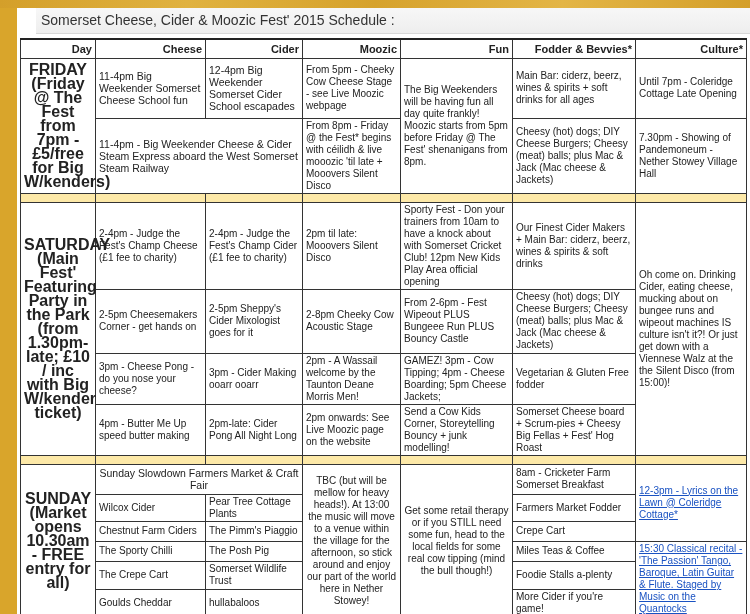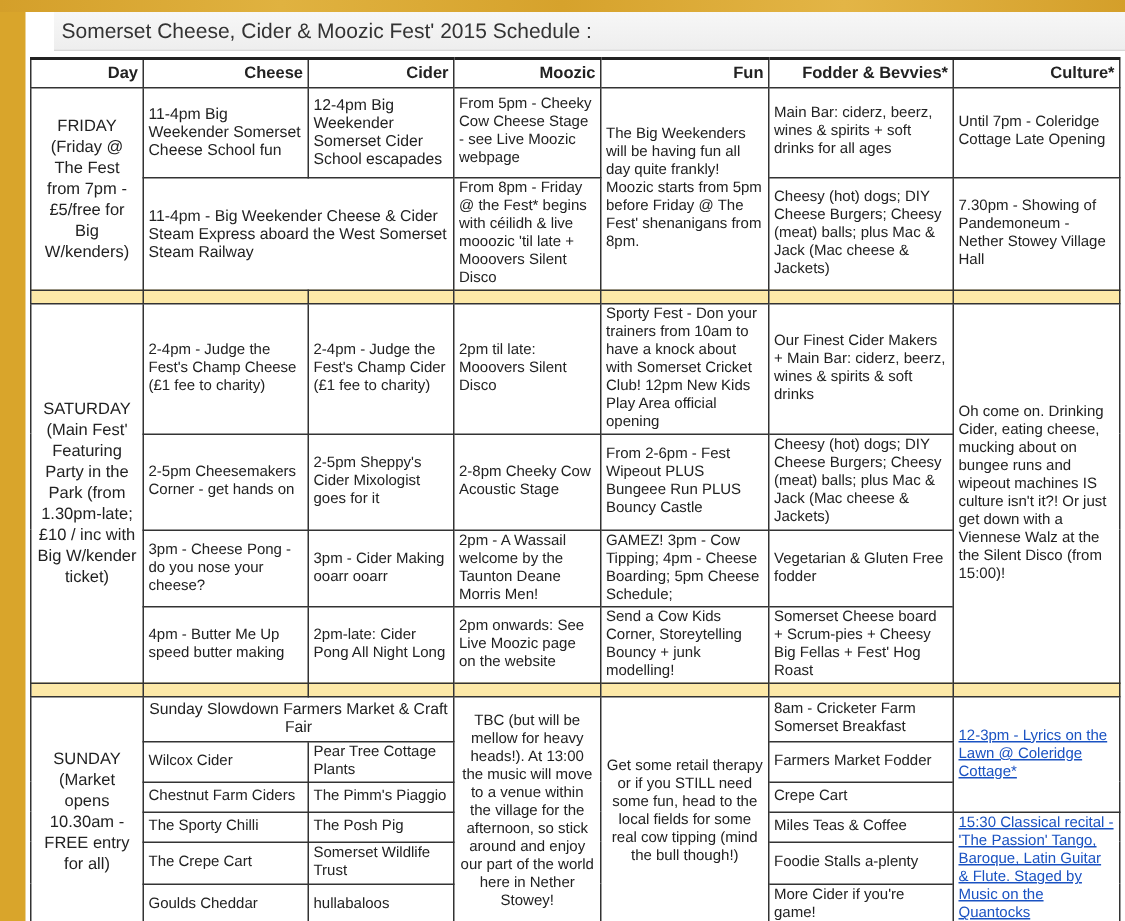--- a/index.html
+++ b/index.html
@@ -39,21 +39,21 @@
   }
   table.sched td, table.sched th {
     border: 1px solid #333;
     padding: 1px 3px;
     vertical-align: middle;
   }
   table.sched th {
     font-weight: bold; font-size: 11px; height: 19px; text-align: right;
     border-top: 2px solid #222;
   }
-  .day { font-weight: normal; text-align: center; font-size: 11px; line-height: 14px; }
+  .day { font-weight: bold; text-align: center; font-size: 16px; line-height: 14px; }
   .bold { font-weight: normal; font-size: 10.5px; }
   .center { text-align: center; }
   .sep td { background: #fde9a8; height: 9px; padding: 0; border-top: 3px solid #777; border-bottom: 1px solid #333; }
   a.lnk { color: #1a52c2; }
 </style>
 </head>
 <body>
 
 <div class="gold-top"></div>
 <div class="panel">
@@ -121,21 +121,21 @@
         <td>2-5pm Cheesemakers Corner - get hands on</td>
         <td>2-5pm Sheppy's Cider Mixologist goes for it</td>
         <td>2-8pm Cheeky Cow Acoustic Stage</td>
         <td>From 2-6pm - Fest Wipeout PLUS Bungeee Run PLUS Bouncy Castle</td>
         <td>Cheesy (hot) dogs; DIY Cheese Burgers; Cheesy (meat) balls; plus Mac &amp; Jack (Mac cheese &amp; Jackets)</td>
       </tr>
       <tr style="height:50px">
         <td>3pm - Cheese Pong - do you nose your cheese?</td>
         <td>3pm - Cider Making ooarr ooarr</td>
         <td>2pm - A Wassail welcome by the Taunton Deane Morris Men!</td>
-        <td>GAMEZ! 3pm - Cow Tipping; 4pm - Cheese Boarding; 5pm Cheese Schedule;</td>
+        <td>GAMEZ! 3pm - Cow Tipping; 4pm - Cheese Boarding; 5pm Cheese Jackets;</td>
         <td>Vegetarian &amp; Gluten Free fodder</td>
       </tr>
       <tr style="height:50px">
         <td>4pm - Butter Me Up speed butter making</td>
         <td>2pm-late: Cider Pong All Night Long</td>
         <td>2pm onwards: See Live Moozic page on the website</td>
         <td>Send a Cow Kids Corner, Storeytelling Bouncy + junk modelling!</td>
         <td>Somerset Cheese board + Scrum-pies + Cheesy Big Fellas + Fest' Hog Roast</td>
       </tr>
       <tr class="sep">

